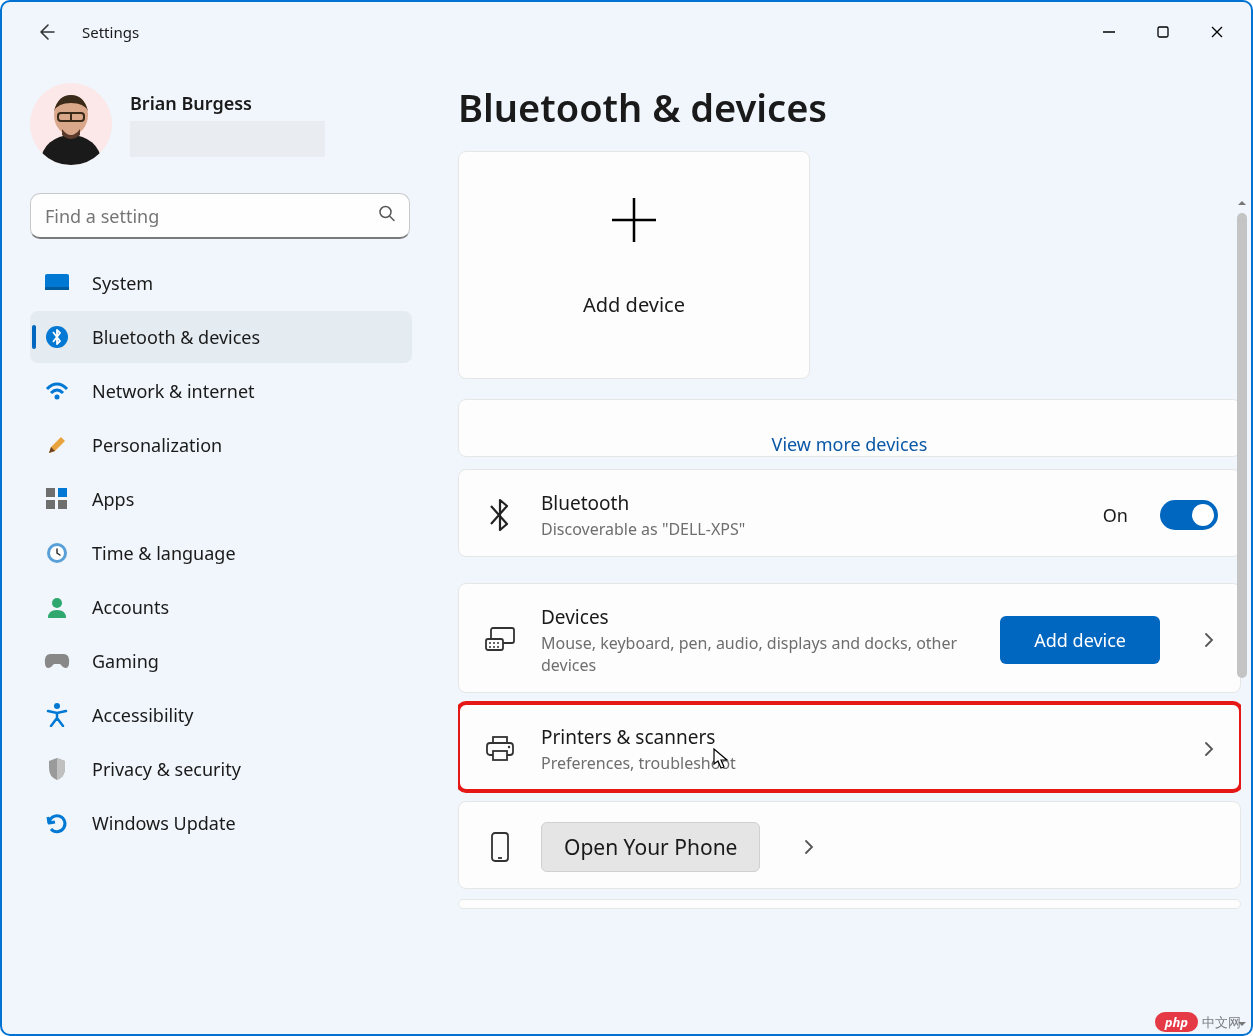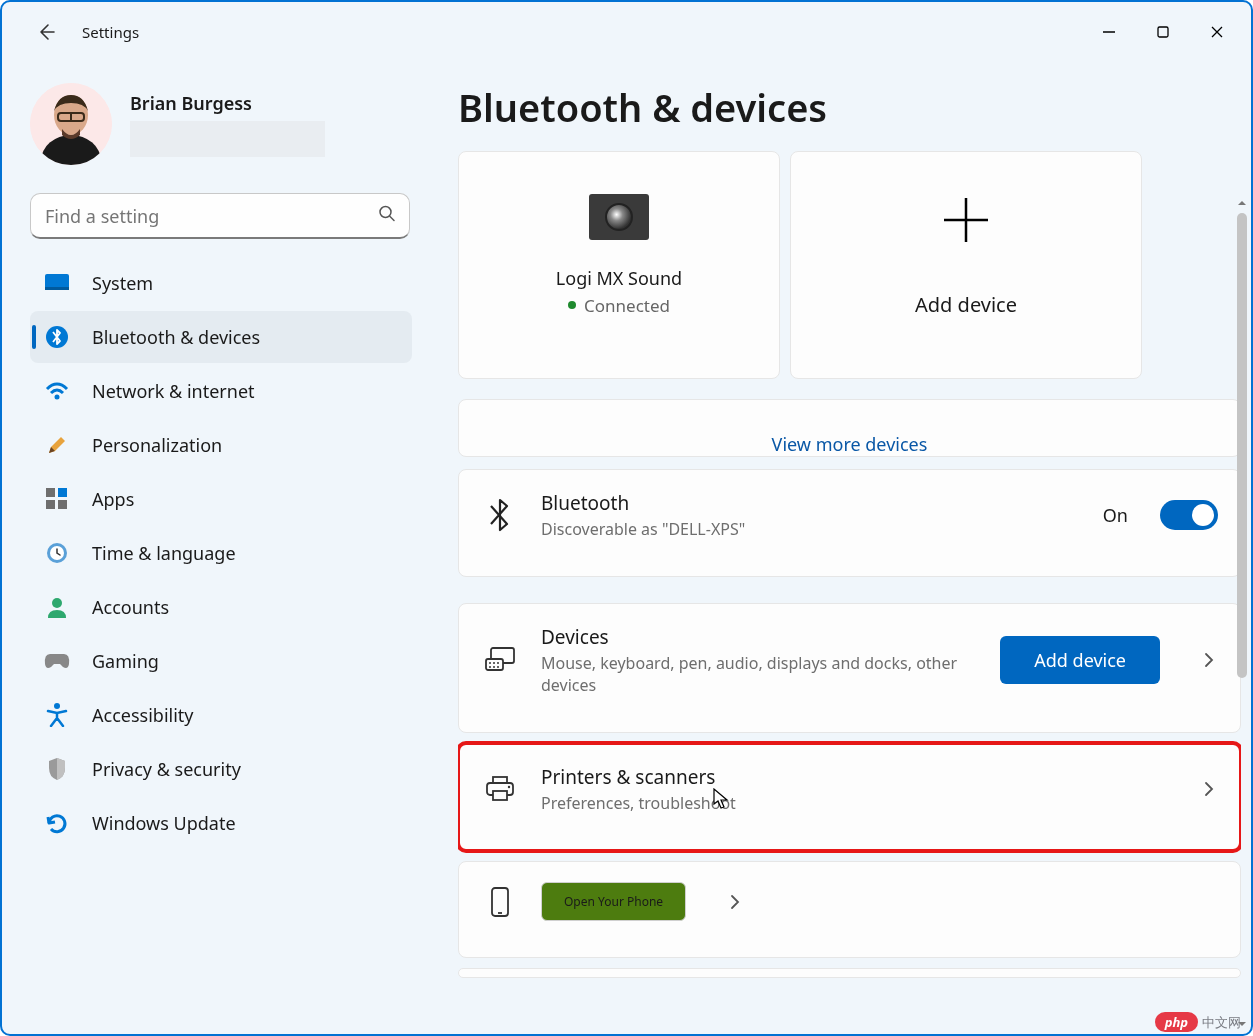--- a/index.html
+++ b/index.html
@@ -78,38 +78,38 @@
   .card.add .add-label { font-size: 20px; color:#1a1a1a; }
 
   .view-more {
     background:#fdfdfd; border:1px solid #e6e6e6; border-radius:8px;
     height: 58px; display:flex; align-items:flex-end; justify-content:center;
     color:#0957a6; font-size:18px; cursor:pointer; margin-bottom: 12px;
   }
 
   .panel {
     background:#fdfdfd; border:1px solid #e6e6e6; border-radius:8px;
-    padding: 20px 22px 36px 22px; display:flex; align-items:center; gap: 22px;
+    padding: 20px 22px 16px 22px; display:flex; align-items:center; gap: 22px;
     margin-bottom: 6px;
   }
   .panel .picon { width: 38px; display:flex; align-items:center; justify-content:center; flex-shrink:0; }
   .panel .ptext { flex:1; }
   .panel .ptext .ptitle { font-size: 19px; color:#1a1a1a; }
   .panel .ptext .psub { font-size: 16px; color:#6e6e6e; margin-top: 2px; }
   .panel .onlabel { font-size:18px; color:#1a1a1a; margin-right: 10px; }
   .toggle { width: 58px; height: 30px; background:#0067c0; border-radius: 20px; position:relative; cursor:pointer; }
   .toggle::after { content:""; position:absolute; right:4px; top:4px; width:22px; height:22px; background:#fff; border-radius:50%; }
   .chev { width:18px; height:18px; flex-shrink:0; }
   .btn-accent {
     background:#0067c0; color:#fff; border:none; border-radius:6px;
     padding: 12px 34px; font-size:18px; cursor:pointer; margin-right: 18px;
   }
   .btn-outline {
-    background:#4d7c0f; border:1px solid #d0d0d0; border-radius:6px;
-    padding: 10px 22px; font-size:12px; color:#1a1a1a; cursor:pointer; margin-right: 18px;
+    background:#e5e5e5; border:1px solid #d0d0d0; border-radius:6px;
+    padding: 10px 22px; font-size:21px; color:#1a1a1a; cursor:pointer; margin-right: 18px;
   }
   .group { margin-top: 26px; display:flex; flex-direction: column; gap: 4px; }
   .panel.highlighted { outline: 4px solid #e61717; outline-offset: -2px; }
   .cursor-ptr { position:absolute; width:18px; height:22px; pointer-events:none; }
 
   .scrollbar { position:absolute; right: 4px; top: 156px; bottom: 20px; width: 10px; }
   .scrollbar .track { width:100%; height:100%; background:transparent; border-radius:5px; }
   .scrollbar .thumb { position:absolute; top:0; width:100%; height: 58%; background:#c4c4c4; border-radius:5px; }
   .scrollbar .arrow { position:absolute; left:-1px; width:12px; height:12px; }
   .scrollbar .arrow.up { top:-16px; }
@@ -285,27 +285,20 @@
         </div>
       </div>
     </div>
 
     <div class="main">
       <h1>Bluetooth &amp; devices</h1>
 
       <div class="content">
 
         <div class="device-cards">
-          <div class="card device">
-            <div class="speaker-icon">
-                <div class="circ"></div>
-              </div>
-            <div class="dev-name">Logi MX Sound</div>
-            <div class="status">Connected</div>
-          </div>
           <div class="card add">
             <div class="plus-icon">
               <svg width="56" height="56" viewBox="0 0 56 56">
                   <line x1="28" y1="6" x2="28" y2="50" stroke="#000" stroke-width="2.5"></line>
                   <line x1="6" y1="28" x2="50" y2="28" stroke="#000" stroke-width="2.5"></line>
                 </svg>
             </div>
             <div class="add-label">Add device</div>
           </div>
         </div>

